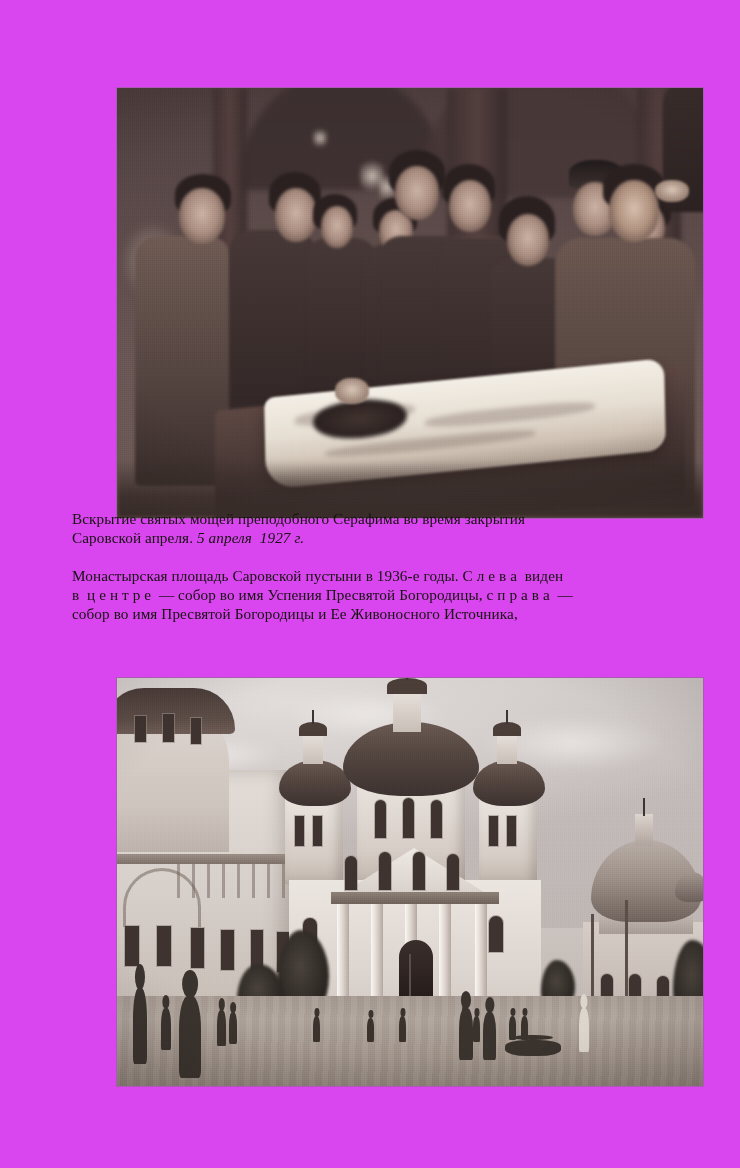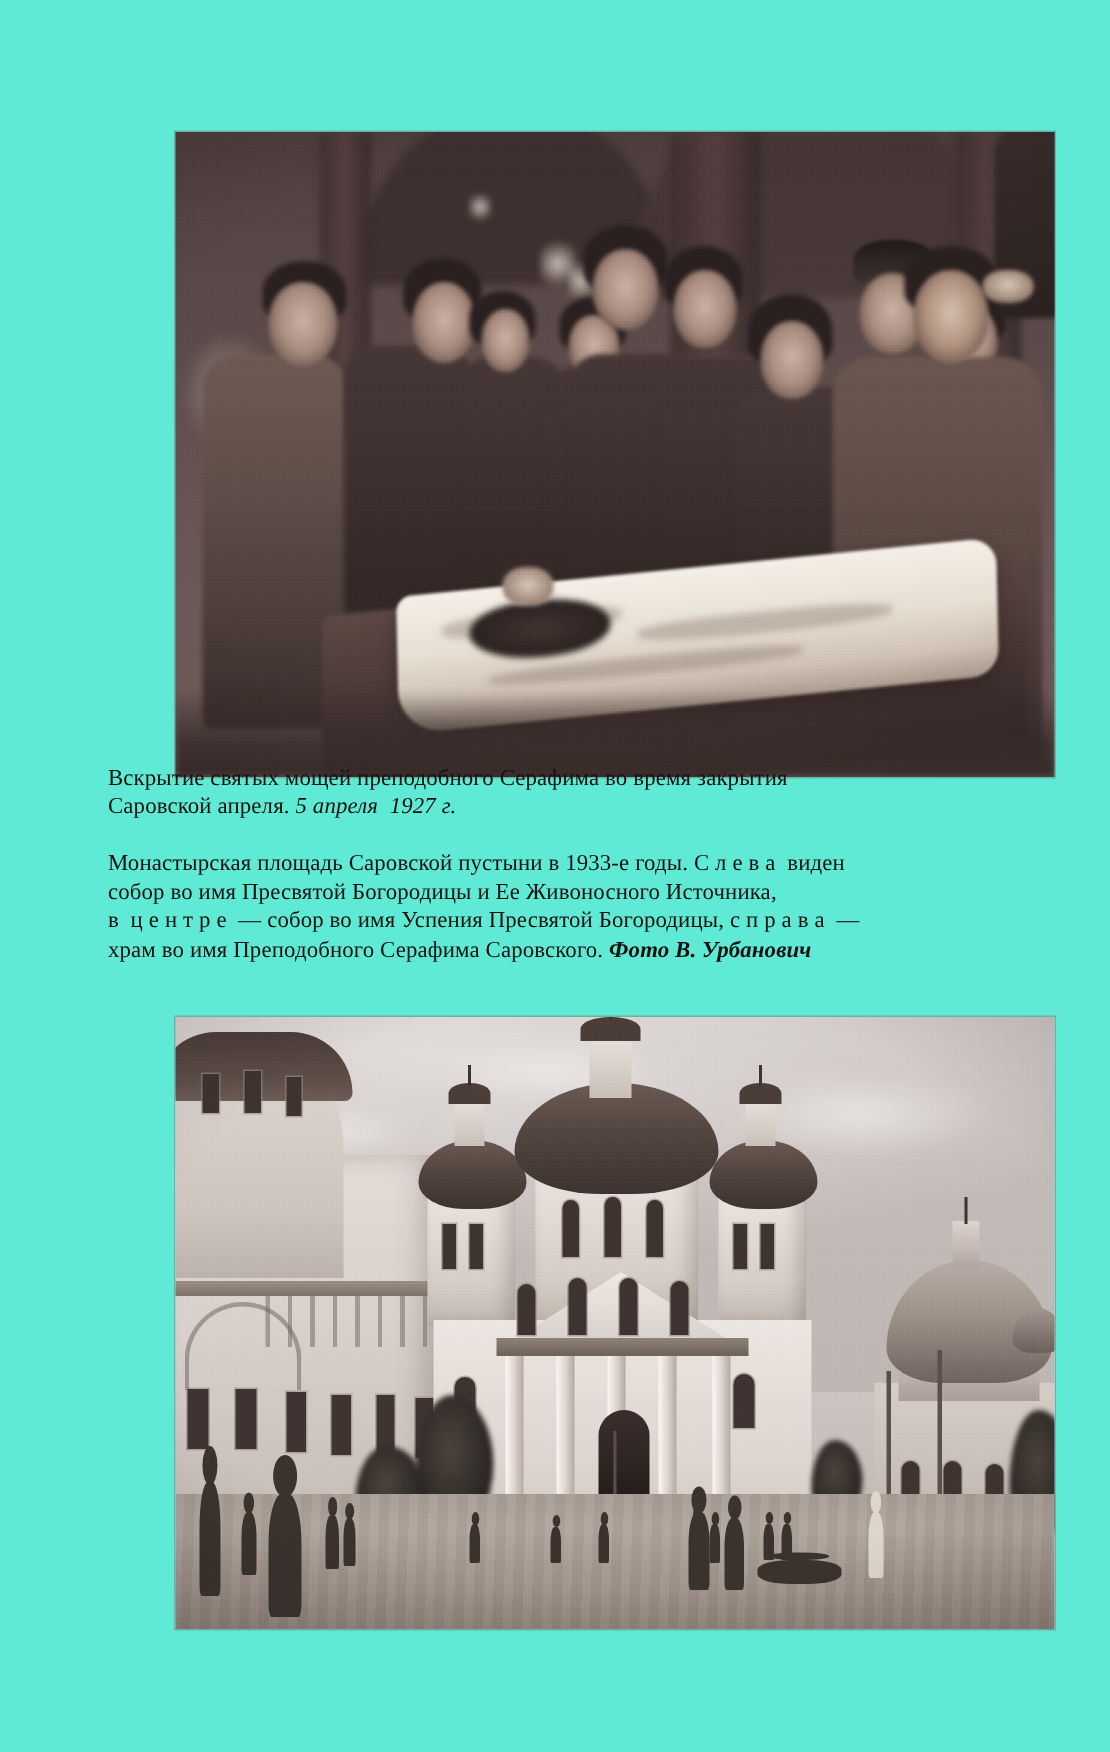--- a/index.html
+++ b/index.html
@@ -14,21 +14,21 @@
     position: relative;
     overflow: hidden;
     font-family: "Liberation Serif", "DejaVu Serif", serif;
     color: #1a1a1a;
     -webkit-font-smoothing: antialiased;
   }
 
   .page {
     position: absolute;
     inset: 0;
-    background: #5eead4;
+    background: #d946ef;
     padding-left: 44px;
   }
 
   
   .photo {
     position: absolute;
     overflow: hidden;
     background: #6b5a58;
     box-shadow: 0 0 0 1px rgba(120,110,108,0.45);
   }
@@ -433,24 +433,23 @@
     <div class="grain"></div>
     <div class="vig"></div>
   </figure>
 
   <div class="caption" id="caption-relics">
     <span class="cap-line">Вскрытие святых мощей преподобного Серафима во время закрытия</span>
     <span class="cap-line"><span>Саровской апреля. </span><span class="it">5 апреля  1927 г.</span></span>
   </div>
 
   <div class="caption" id="caption-square">
-    <span class="cap-line">Монастырская площадь Саровской пустыни в 1933-е годы. С л е в а  виден</span>
+    <span class="cap-line">Монастырская площадь Саровской пустыни в 1936-е годы. С л е в а  виден</span>
+    <span class="cap-line">в  ц е н т р е  — собор во имя Успения Пресвятой Богородицы, с п р а в а  —</span>
     <span class="cap-line">собор во имя Пресвятой Богородицы и Ее Живоносного Источника,</span>
-    <span class="cap-line">в  ц е н т р е  — собор во имя Успения Пресвятой Богородицы, с п р а в а  —</span>
-    <span class="cap-line"><span>храм во имя Преподобного Серафима Саровского. </span><span class="itb">Фото В. Урбанович</span></span>
   </div>
 
   <figure class="photo" id="photo-square">
     <div class="sky"></div>
     <div class="cloud k1"></div>
     <div class="cloud k2"></div>
     <div class="cloud k3"></div>
 
     <div class="bldg">
       <div class="left-church-body"></div>

